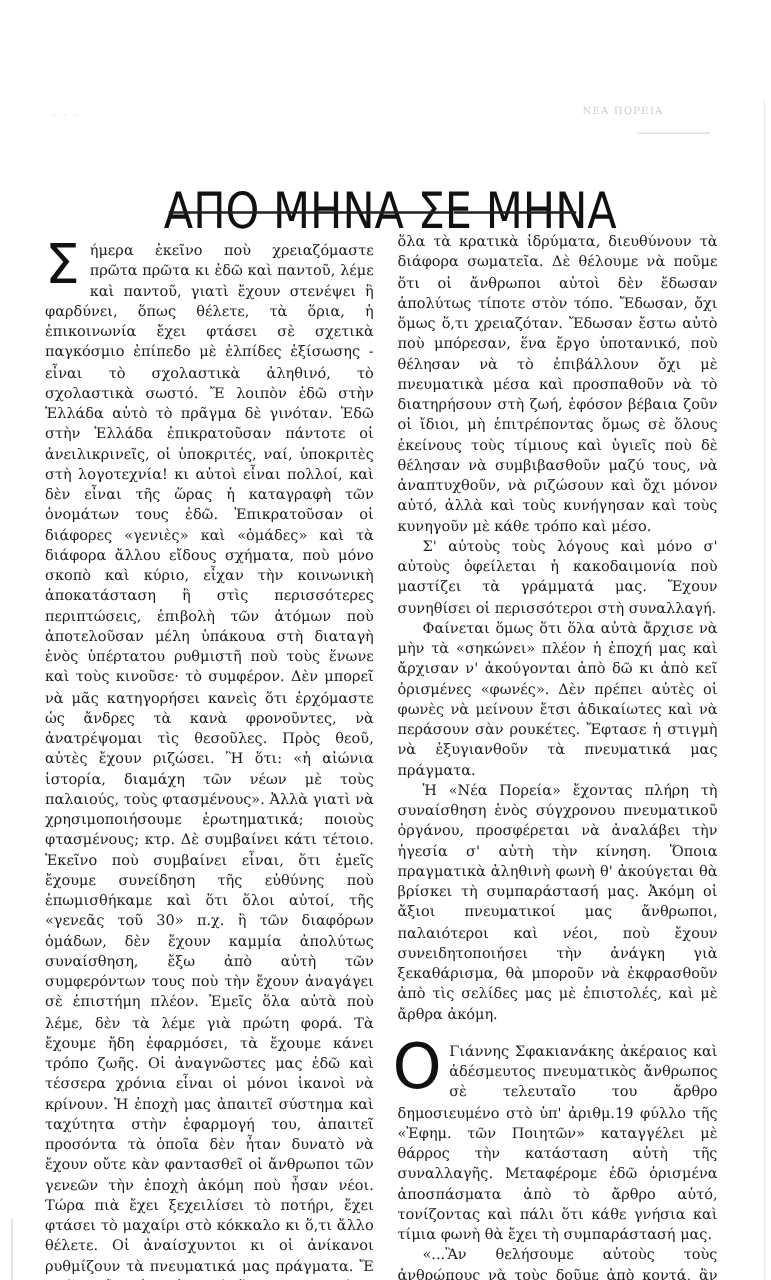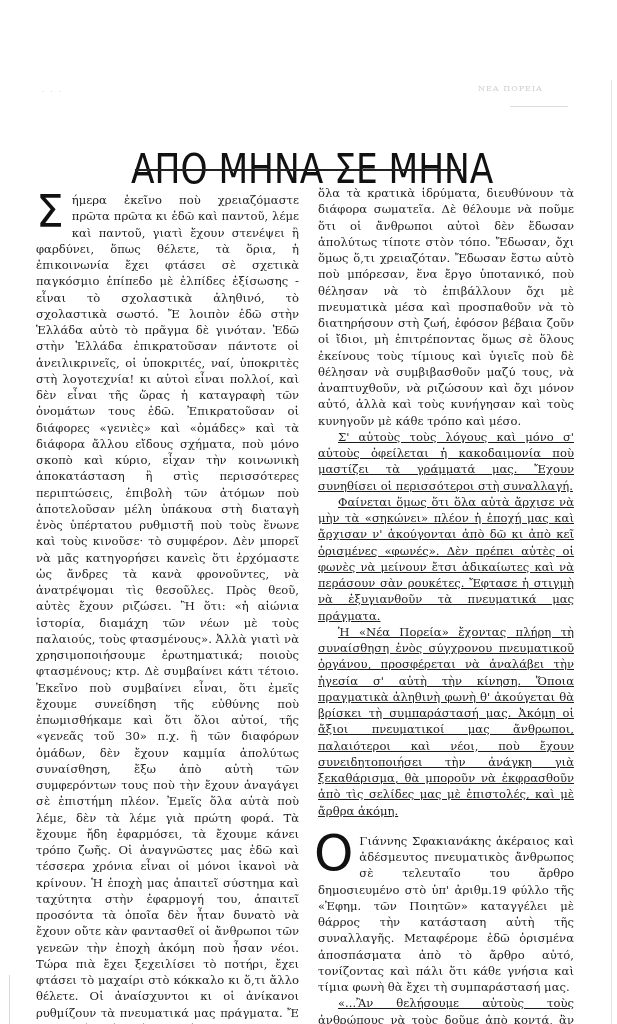--- a/index.html
+++ b/index.html
@@ -22,21 +22,21 @@
   .page-edge-right {
     position: absolute; right: 5px; top: 80px; width: 1px; height: 944px;
     background: #e6e6e6;
   }
   .faint-mark-left {
     position: absolute; left: 42px; top: 88px;
     font-size: 7px; letter-spacing: 2px; color: #c9c9c9;
   }
   .faint-mark-right {
     position: absolute; left: 466px; top: 84px;
-    font-size: 8px; letter-spacing: 1px; color: #cfcfcf; margin-left: 12px;
+    font-size: 8px; letter-spacing: 1px; color: #cfcfcf;
   }
   .faint-rule-right {
     position: absolute; left: 510px; top: 106px; width: 58px; height: 1px;
     background: #dcdcdc;
   }
   .title {
     position: absolute;
     left: 131px; top: 119px;
     width: 360px;
     text-align: center;
@@ -60,21 +60,21 @@
     position: absolute;
     top: 192px;
     font-size: 11.6px;
     line-height: 16.25px;
     text-align: justify;
     color: #1c1c1c;
   }
   .col.left { left: 36px; width: 263px; }
   .col.right { left: 318px; width: 256px; top: 185px; }
   .col p { margin: 0; }
-  .col p.indent { text-indent: 20px; text-decoration: underline; }
+  .col p.indent { text-indent: 20px; }
   .dropcap {
     float: left;
     font-family: "DejaVu Sans", "Liberation Sans", sans-serif;
     font-size: 44px;
     line-height: 36px;
     margin: 2px 8px 0 0;
     color: #111;
   }
   .dropcap-o {
     float: left;

